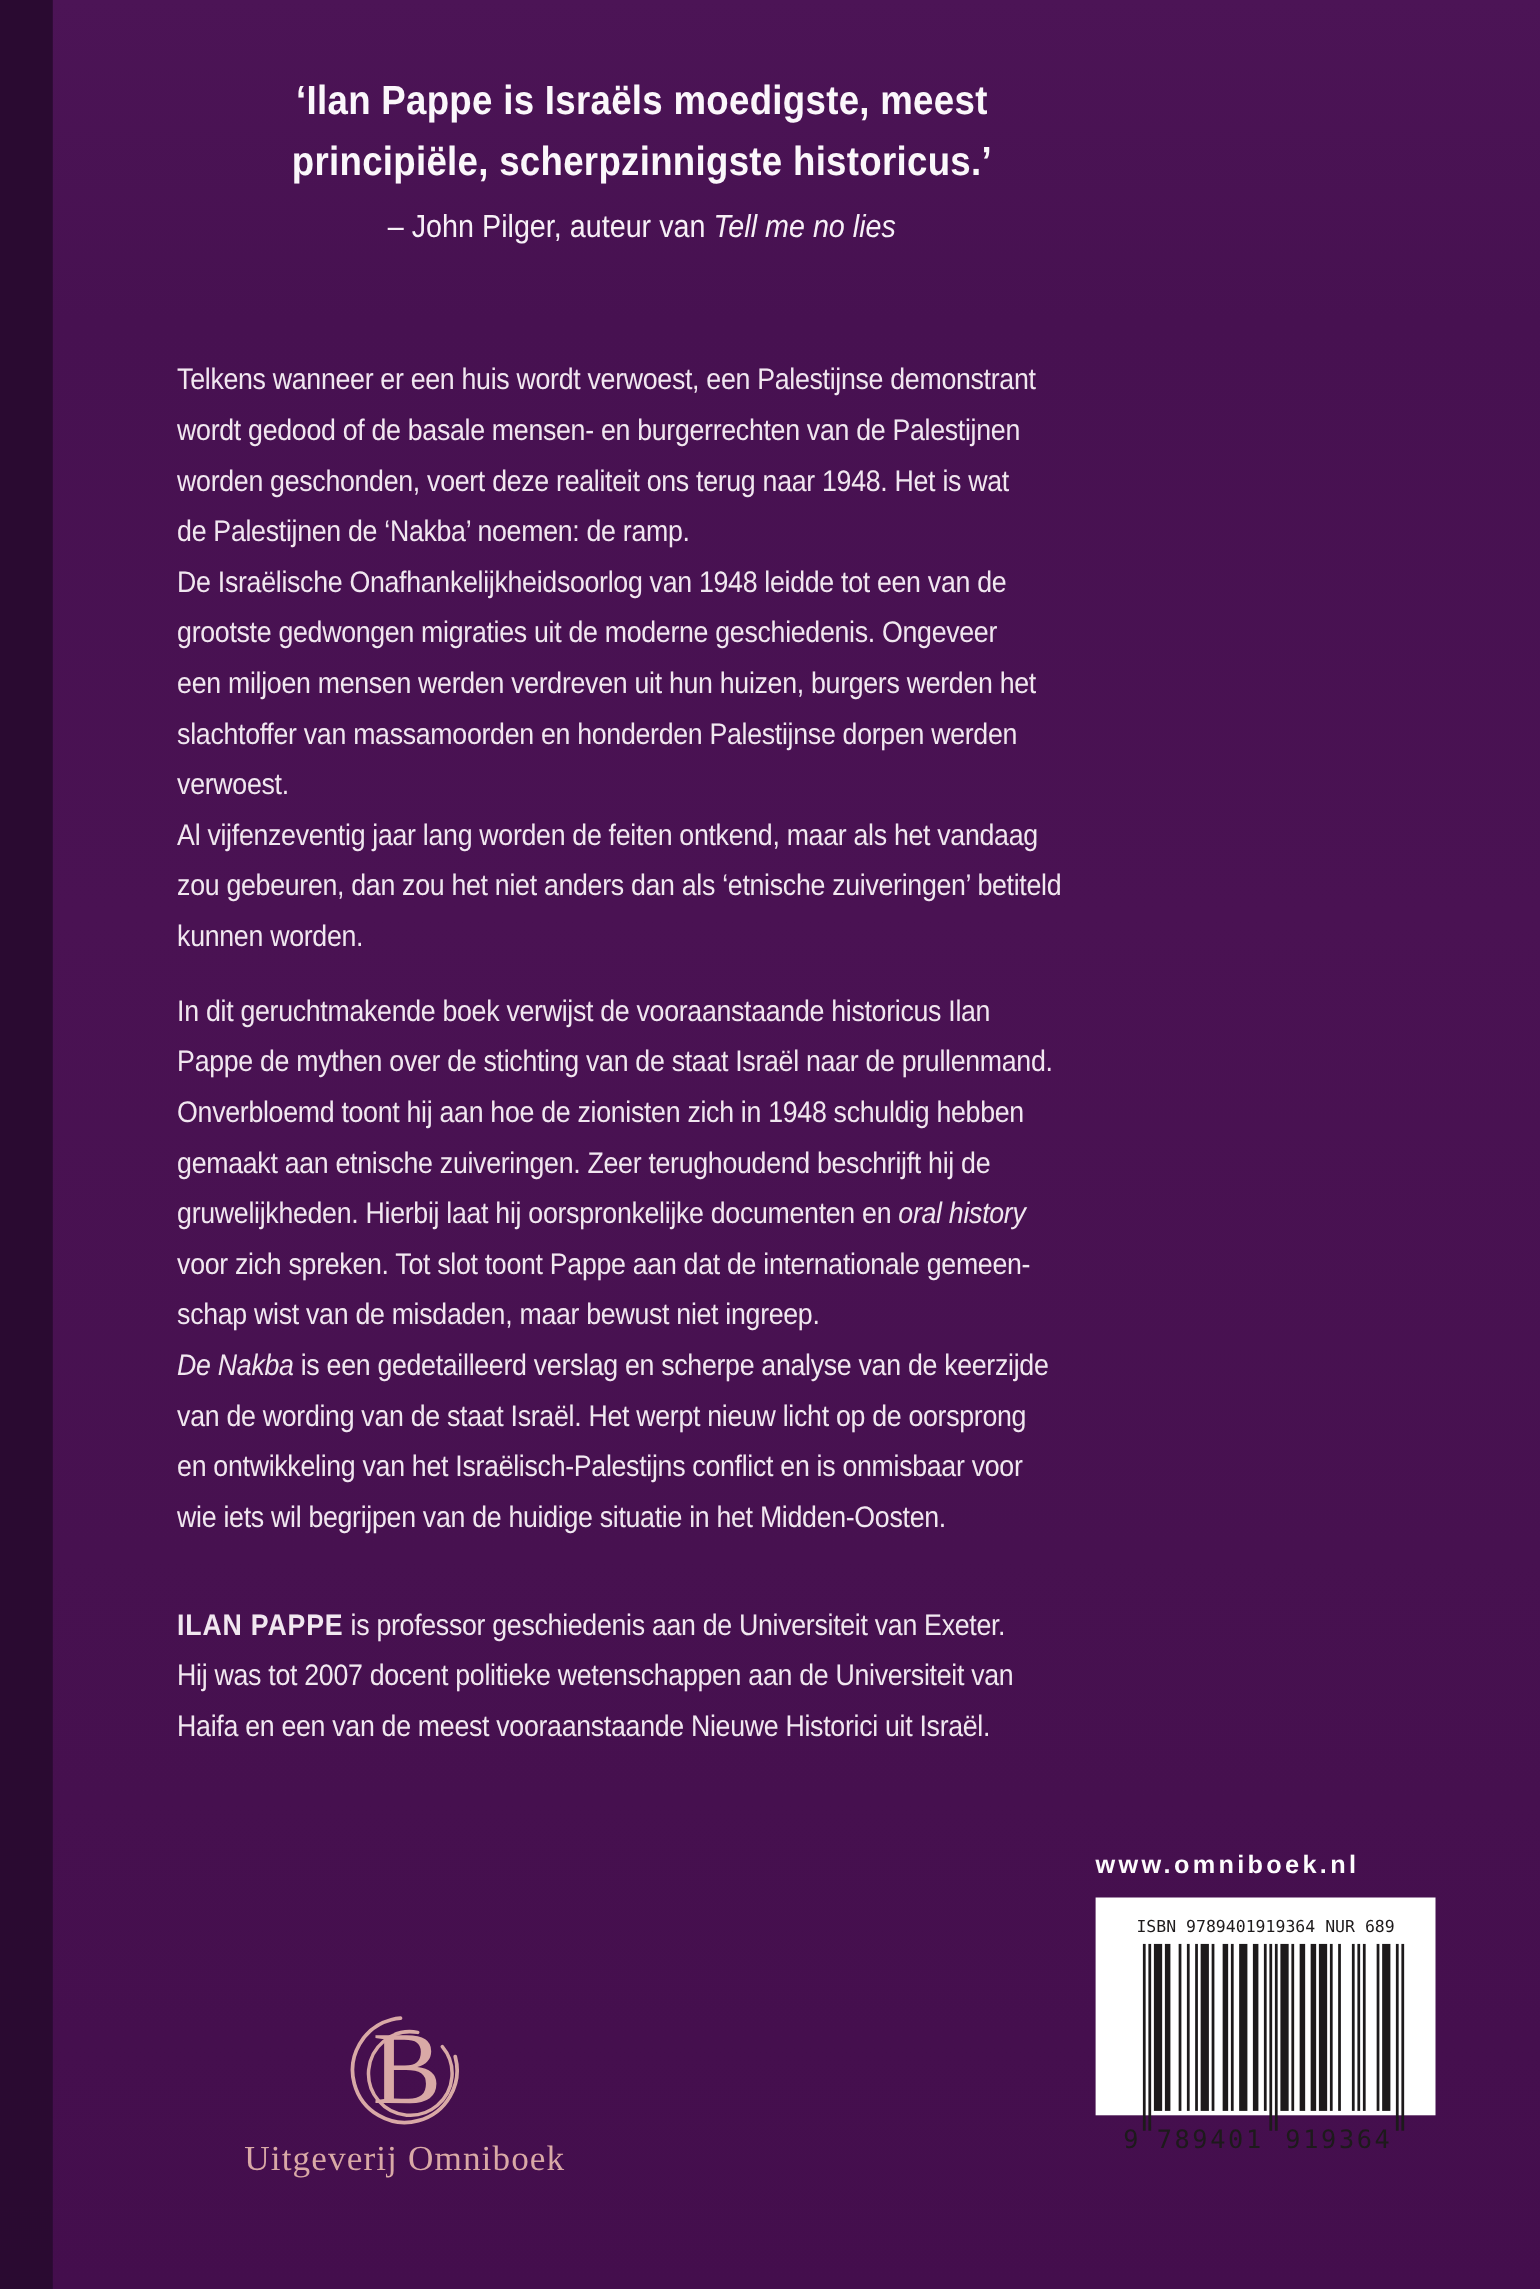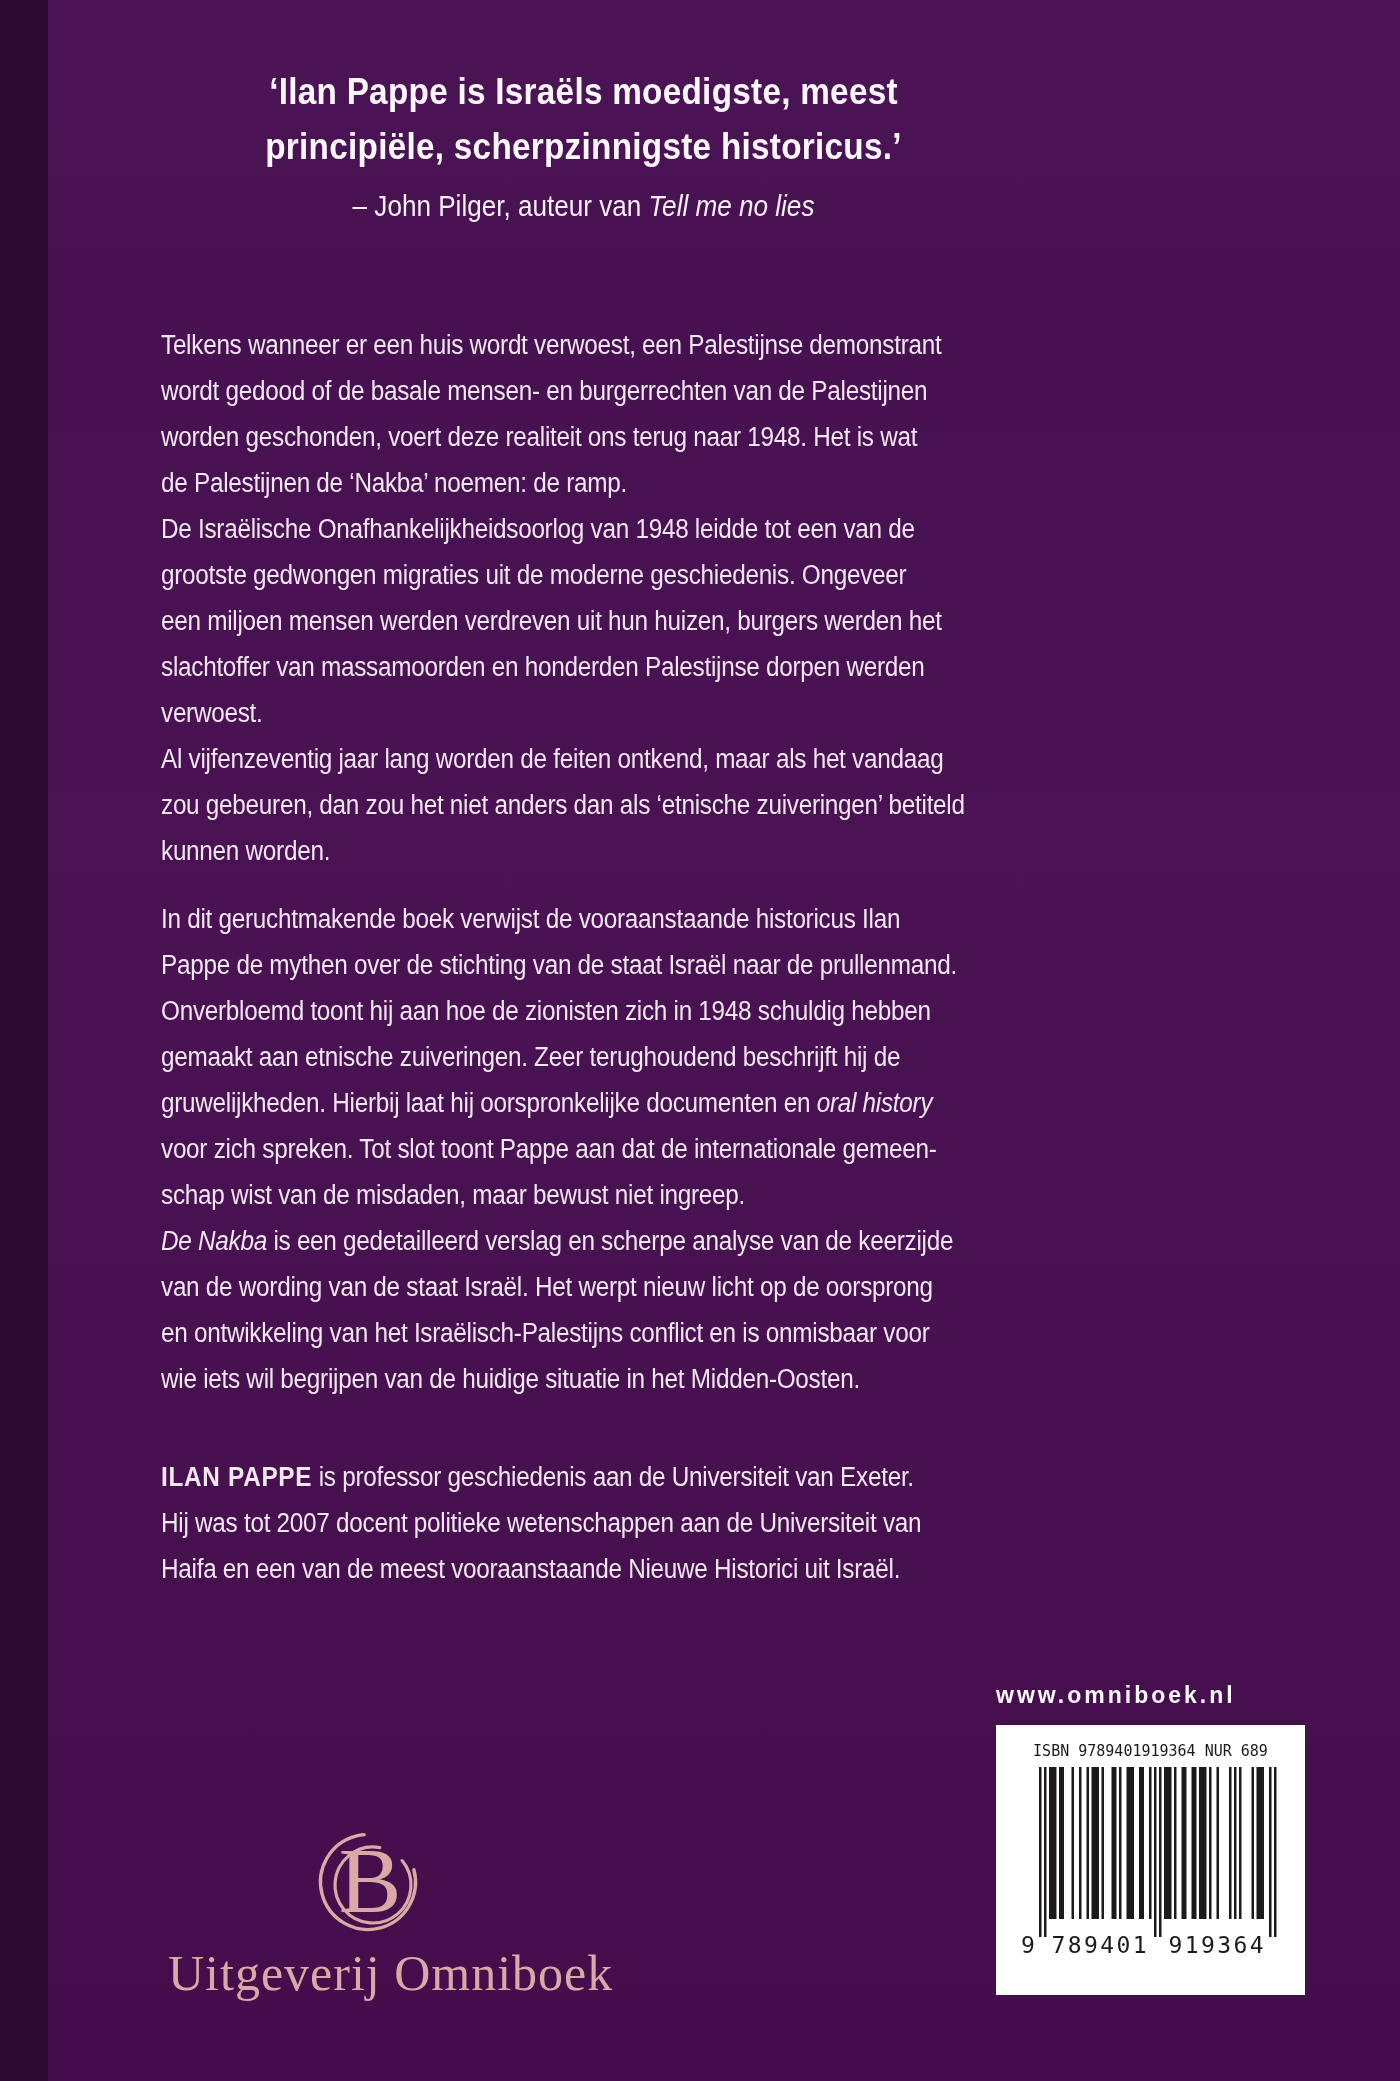--- a/index.html
+++ b/index.html
@@ -26,35 +26,35 @@
   .it{font-style:italic;}
   .bd{font-weight:bold;letter-spacing:.8px;}
   #block2{margin-top:22px;}
   #block3{margin-top:52px;}
   
   .website{
     position:absolute;left:948px;top:1682px;width:309px;
     color:#fdfbfd;font-weight:bold;font-size:23px;letter-spacing:3px;white-space:nowrap;
   }
   .barcode-box{
-    position:absolute;left:948px;top:1725px;width:309px;height:270px;background:#ffffff;
+    position:absolute;left:948px;top:1725px;width:309px;height:198px;background:#ffffff;
   }
   .isbn-line{
     position:absolute;top:17px;left:0;right:0;text-align:center;
     font-family:"DejaVu Sans Mono",monospace;font-size:15px;color:#1d1a1b;white-space:nowrap;
   }
   .bars-svg{position:absolute;left:23px;top:42px;}
   .bars-svg text{
     font-family:"DejaVu Sans Mono",monospace;font-size:23px;fill:#1d1a1b;
   }
   
   .logo{position:absolute;left:238px;top:1800px;}
   .publisher-name{
-    position:absolute;left:120px;top:1944px;width:400px;
-    font-family:"Liberation Serif",serif;font-size:50px;letter-spacing:1px;
+    position:absolute;left:120px;top:1944px;width:400px;text-align:center;
+    font-family:"Liberation Serif",serif;font-size:32px;letter-spacing:1px;
     color:#d9a9a6;white-space:nowrap;
   }
 </style>
 </head>
 <body>
 
 <div class="cover">
 
   <div class="quote">
     <div class="quote-line">‘Ilan Pappe is Israëls moedigste, meest</div>

